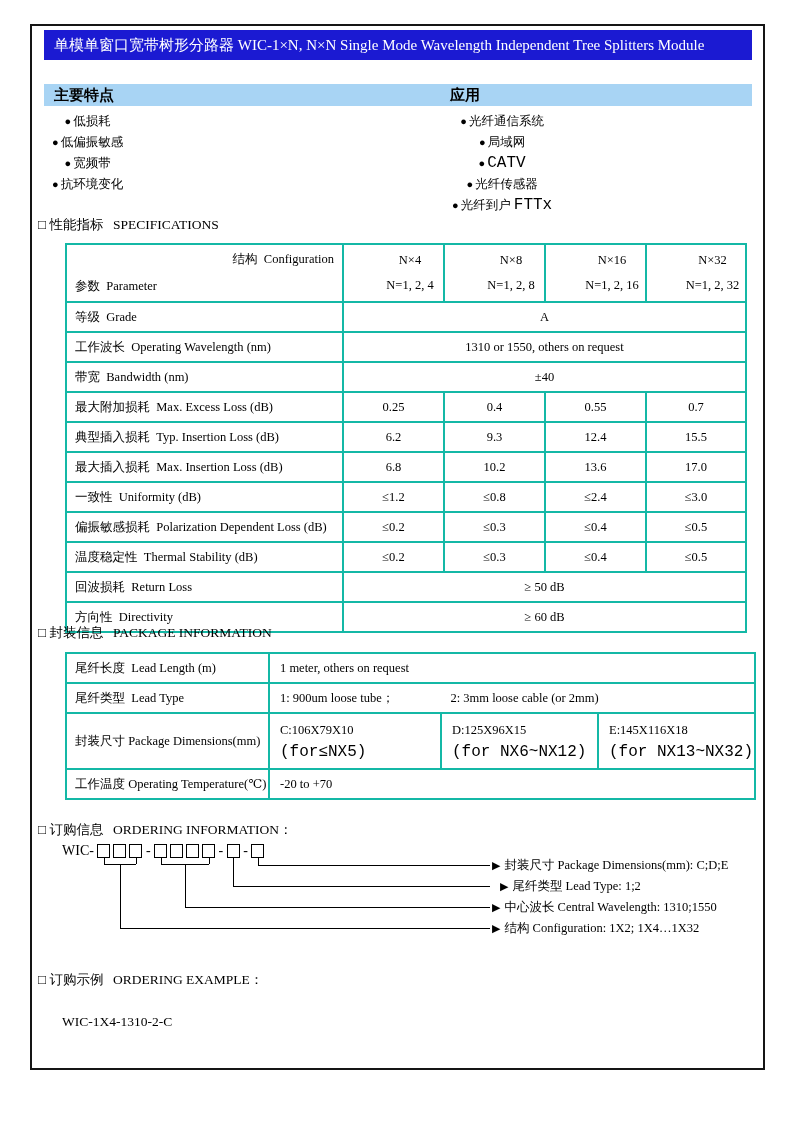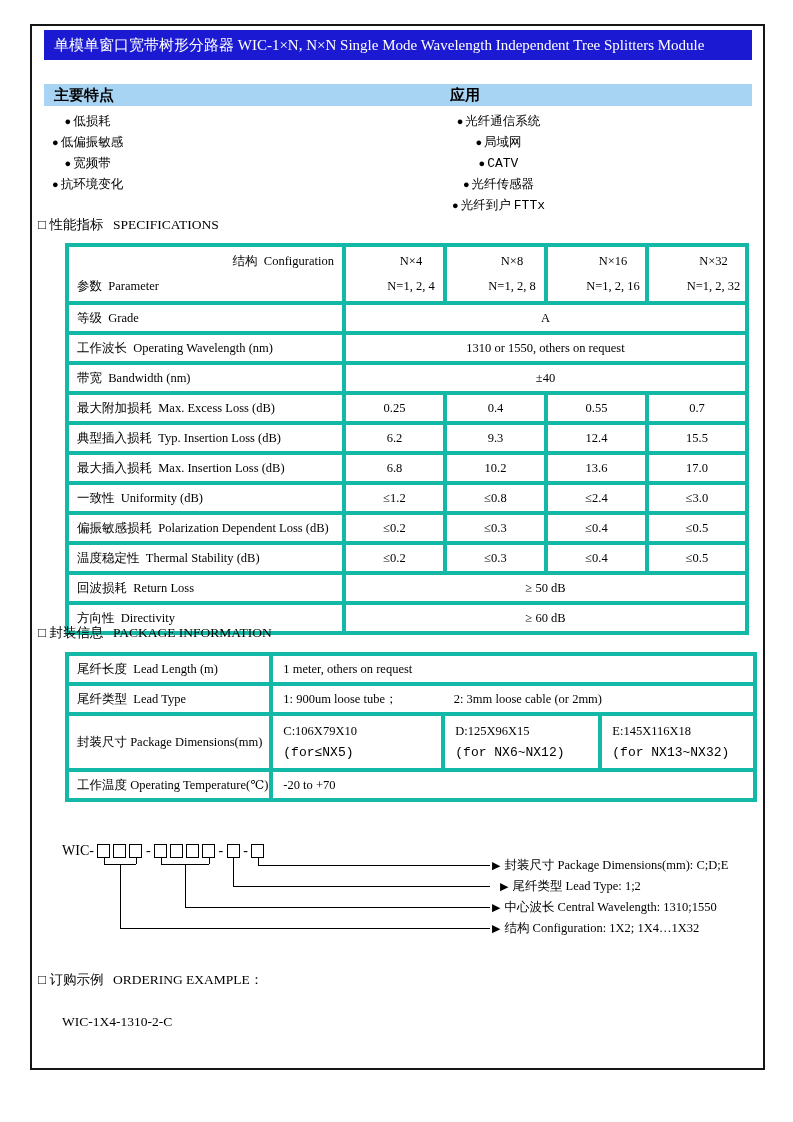--- a/index.html
+++ b/index.html
@@ -18,29 +18,29 @@
     position:absolute;left:12px;top:58px;width:708px;height:22px;
     background:var(--band-blue,#a8d4f4);font-weight:bold;font-size:15px;line-height:22px;
   }
   .band-l{position:absolute;left:10px;}
   .band-r{position:absolute;left:406px;}
   .feats{position:absolute;top:85px;font-size:12.5px;text-align:center;}
   #feat-left{left:20px;}
   #feat-right{left:420px;}
   .feat-item{height:21px;line-height:21px;white-space:nowrap;}
   .bullet{margin-right:2px;font-size:11px;}
-  .mono{font-family:"Liberation Mono","DejaVu Sans Mono",monospace;font-size:13px;}
+  .mono{font-family:"Liberation Mono","DejaVu Sans Mono",monospace;font-size:16px;}
   .sec-h{position:absolute;left:6px;font-size:13.5px;white-space:nowrap;}
   .h-en{margin-left:6px;}
   #spec-heading{top:190px;}
   #pkg-heading{top:598px;}
   #ordering-heading{top:795px;}
   #example-heading{top:945px;}
   table{border-collapse:collapse;table-layout:fixed;}
-  td{border:4px solid #14b8a6;font-size:12.5px;overflow:hidden;margin-top:23px;}
+  td{border:2px solid #14b8a6;font-size:12.5px;overflow:hidden;margin-top:23px;}
   #spec-table{position:absolute;left:33px;top:217px;}
   #spec-table tr{height:30px;}
   #spec-table tr.hdr{height:58px;}
   .rowlabel{padding-left:8px;white-space:pre;}
   .val{text-align:center;}
   .corner{position:relative;}
   .corner-top{position:absolute;top:6px;right:8px;white-space:pre;}
   .corner-bottom{position:absolute;bottom:6px;left:8px;white-space:pre;}
   .colhead{text-align:center;vertical-align:middle;}
   .colhead div{line-height:25px;padding-left:33px;}
@@ -228,20 +228,25 @@
             <div class="mono">(for NX13~NX32)</div>
           </td>
         </tr>
         <tr>
           <td class="rowlabel">工作温度 Operating Temperature(℃)</td>
           <td class="pv" colspan="3">-20 to +70</td>
         </tr>
       </tbody>
     </table>
 
+  <div class="sec-h" id="ordering-heading">
+    <span>□</span>
+    <span>订购信息</span>
+    <span class="h-en">ORDERING INFORMATION：</span>
+  </div>
 
   <div id="diagram">
     <div id="code-line">
       <span class="code-prefix">WIC-</span>
     <span class="obox"></span><span class="obox"></span><span class="obox"></span><span class="dash">-</span><span class="obox"></span><span class="obox"></span><span class="obox"></span><span class="obox"></span><span class="dash">-</span><span class="obox"></span><span class="dash">-</span><span class="obox"></span></div>
   <div class="ord-label" style="top: 15px; left: 430px;"><span class="arrow">▶</span><span>封装尺寸 Package Dimensions(mm): C;D;E</span></div>
       <div class="ord-label" style="top: 36px; left: 430px; margin-left: 8px;"><span class="arrow">▶</span><span>尾纤类型 Lead Type: 1;2</span></div>
       <div class="ord-label" style="top: 57px; left: 430px;"><span class="arrow">▶</span><span>中心波长 Central Wavelength: 1310;1550</span></div>
       <div class="ord-label" style="top: 78px; left: 430px;"><span class="arrow">▶</span><span>结构 Configuration: 1X2; 1X4…1X32</span></div>
       <div class="vl" style="left: 42px; top: 15px; height: 6px;"></div>

